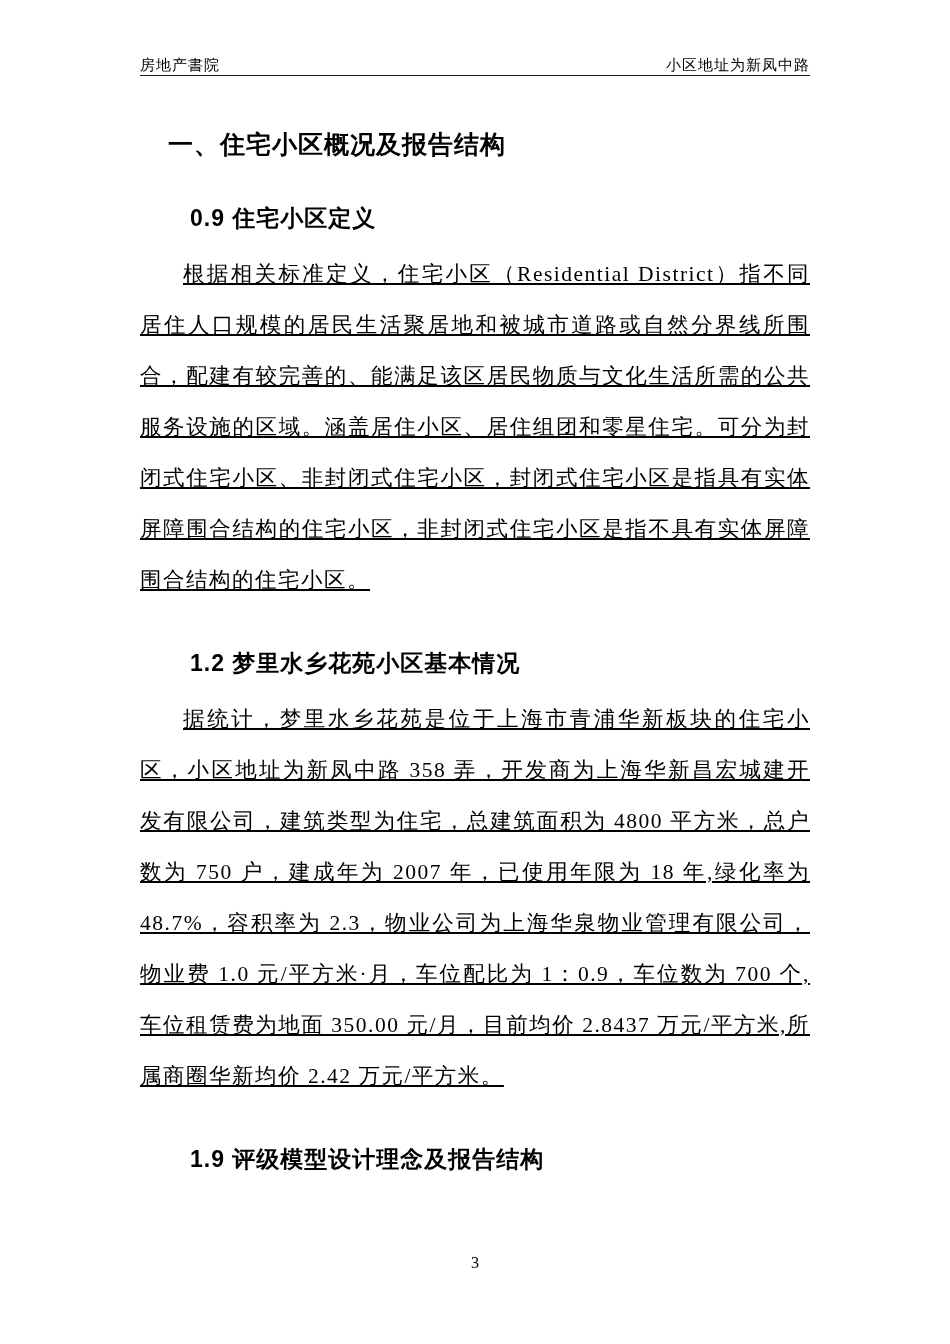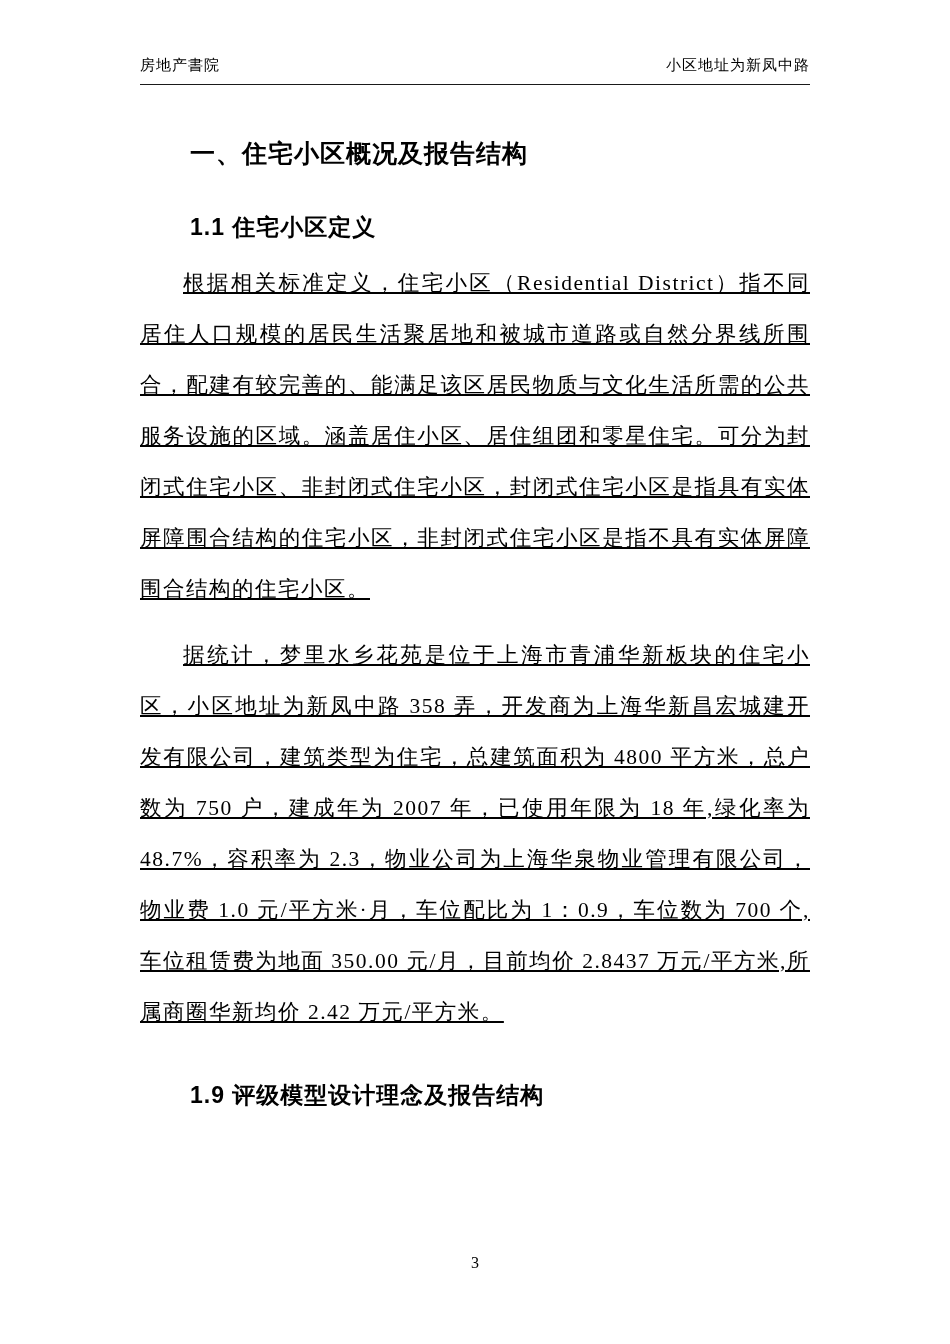--- a/index.html
+++ b/index.html
@@ -16,30 +16,30 @@
     padding: 56px 140px 0 140px;
     position: relative;
     background: #ffffff;
   }
   .page-header {
     display: flex;
     justify-content: space-between;
     align-items: flex-start;
     font-size: 15px;
     letter-spacing: 1px;
-    padding-bottom: 9px;
+    padding-bottom: 0;
     border-bottom: 1px solid #1a1a1a;
   }
   .page-body { width: 670px; }
   .chapter-heading {
     font-family: "Liberation Sans", "DejaVu Sans", sans-serif;
     font-size: 25px;
     font-weight: bold;
     letter-spacing: 1px;
-    margin: 52px 0 0 50px;
+    margin: 52px 0 0 28px;
   }
   .section-heading {
     font-family: "Liberation Sans", "DejaVu Sans", sans-serif;
     font-size: 23px;
     font-weight: bold;
     letter-spacing: 1px;
     margin: 42px 0 0 50px;
   }
   .para {
     font-size: 21.5px;
@@ -65,23 +65,24 @@
 
   <div class="page-header">
     <span class="hdr-left">房地产書院</span>
     <span class="hdr-right">小区地址为新凤中路</span>
   </div>
 
   <div class="page-body">
 
     <h1 class="chapter-heading">一、住宅小区概况及报告结构</h1>
 
-    <h2 class="section-heading">1.1 住宅小区定义</h2>
+    <h2 class="section-heading">0.9 住宅小区定义</h2>
     <p class="para">根据相关标准定义，住宅小区（Residential District）指不同居住人口规模的居民生活聚居地和被城市道路或自然分界线所围合，配建有较完善的、能满足该区居民物质与文化生活所需的公共服务设施的区域。涵盖居住小区、居住组团和零星住宅。可分为封闭式住宅小区、非封闭式住宅小区，封闭式住宅小区是指具有实体屏障围合结构的住宅小区，非封闭式住宅小区是指不具有实体屏障围合结构的住宅小区。</p>
 
+    <h2 class="section-heading">1.2 梦里水乡花苑小区基本情况</h2>
     <p class="para">据统计，梦里水乡花苑是位于上海市青浦华新板块的住宅小区，小区地址为新凤中路 358 弄，开发商为上海华新昌宏城建开发有限公司，建筑类型为住宅，总建筑面积为 4800 平方米，总户数为 750 户，建成年为 2007 年，已使用年限为 18 年,绿化率为 48.7%，容积率为 2.3，物业公司为上海华泉物业管理有限公司，物业费 1.0 元/平方米·月，车位配比为 1：0.9，车位数为 700 个,车位租赁费为地面 350.00 元/月，目前均价 2.8437 万元/平方米,所属商圈华新均价 2.42 万元/平方米。</p>
 
     <h2 class="section-heading">1.9 评级模型设计理念及报告结构</h2>
 
   </div>
 
   <div class="page-footer">
     <span>3</span>
   </div>
 

